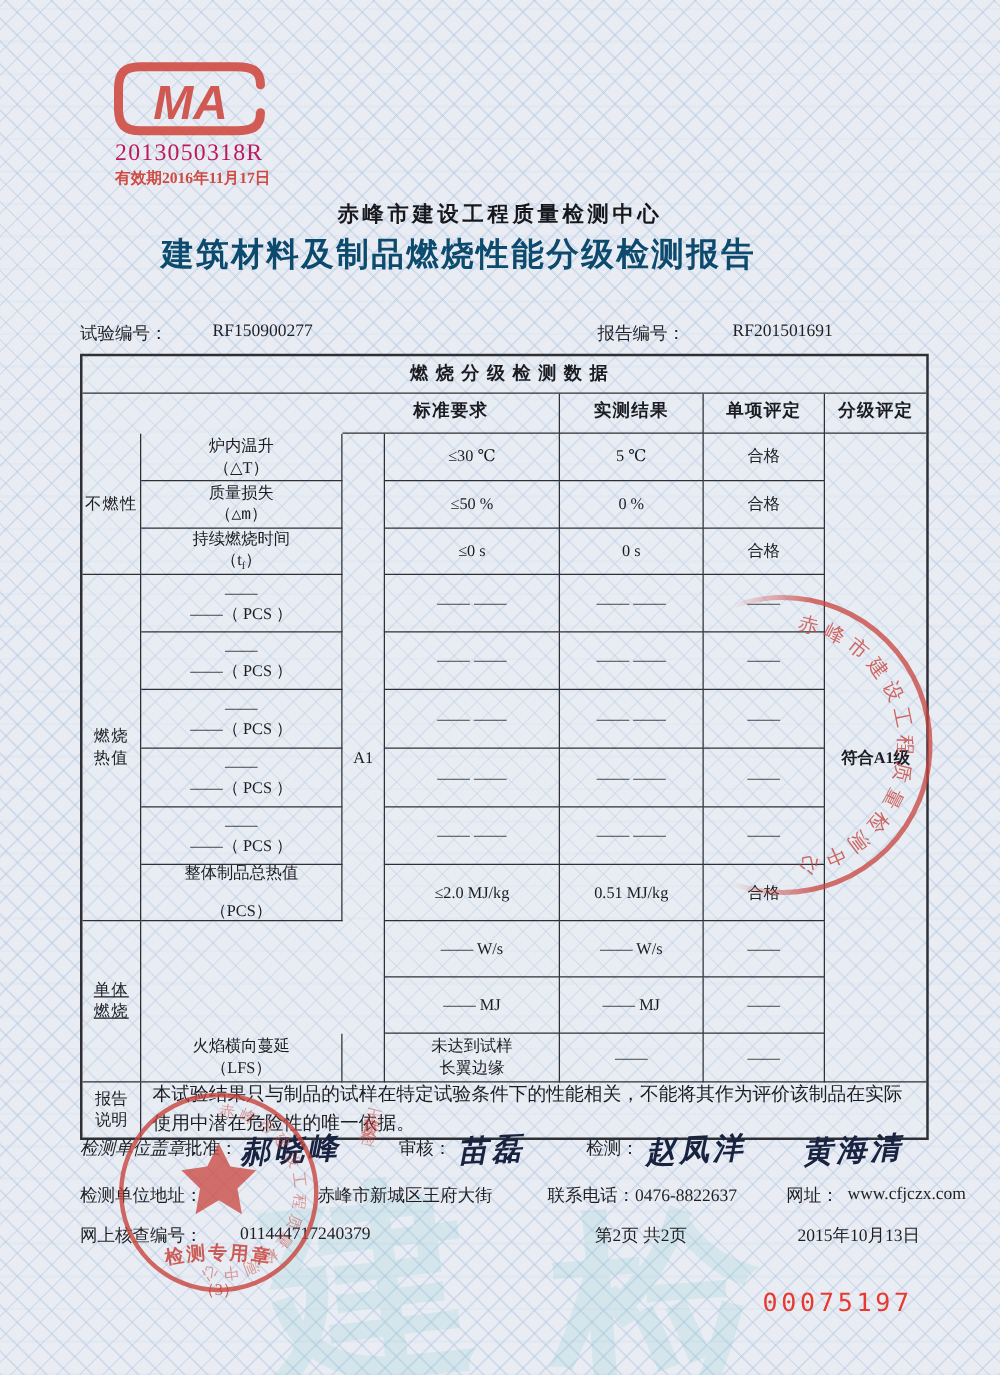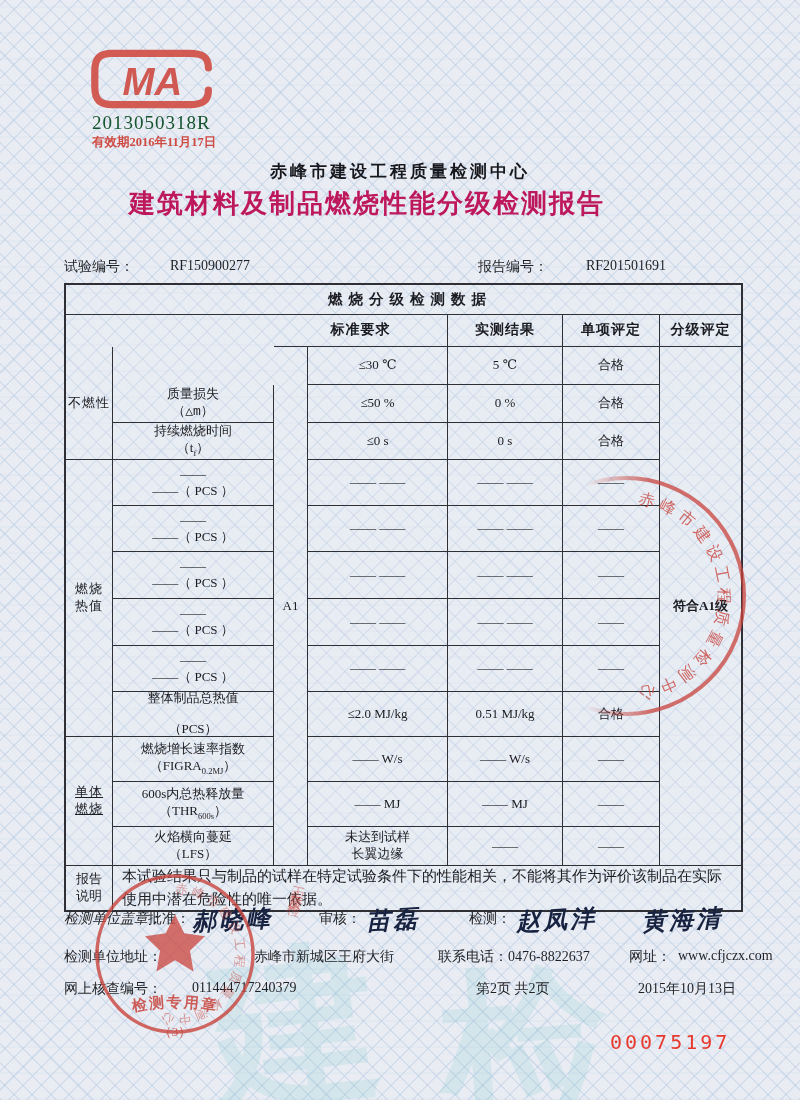--- a/index.html
+++ b/index.html
@@ -12,24 +12,24 @@
   
   body::before{
     content:"";position:absolute;inset:0;z-index:0;pointer-events:none;
     background:
       repeating-linear-gradient(45deg, rgba(176,197,224,.38) 0 1.5px, transparent 1.5px 13px),
       repeating-linear-gradient(-45deg, rgba(176,197,224,.38) 0 1.5px, transparent 1.5px 13px),
       repeating-linear-gradient(0deg, rgba(210,222,238,.25) 0 2px, transparent 2px 26px);
   }
   .abs{position:absolute;}
   
-  .cma-code{left:92px;top:112px;font-size:19px;color:#14532d;letter-spacing:1px;}
+  .cma-code{left:92px;top:112px;font-size:19px;color:#be185d;letter-spacing:1px;}
   .cma-valid{left:92px;top:134px;font-size:12.5px;font-weight:bold;color:#cf4a42;}
   .org-name{left:0;top:160px;width:800px;text-align:center;font-size:17px;font-weight:bold;letter-spacing:3px;color:#17181d;}
-  .doc-title{left:0;top:186px;width:734px;text-align:center;font-size:26px;font-weight:bold;letter-spacing:2px;color:#be185d;}
+  .doc-title{left:0;top:186px;width:734px;text-align:center;font-size:26px;font-weight:bold;letter-spacing:2px;color:#0c4a6e;}
   .id-line{left:64px;top:258px;width:676px;height:20px;font-size:14px;}
   .id-line span{position:absolute;top:0;}
   
   .report-table{
     left:64px;top:283px;width:675px;z-index:2;
     display:grid;
     grid-template-columns:47px 161px 34px 140px 115px 97px 81px;
     grid-template-rows:30px 32px 38px 38px 37px 46px 46px 47px 47px 46px 45px 45px 45px 39px 44px;
     border:2px solid #2f3036;
     background:rgba(233,237,243,.25);
@@ -104,20 +104,24 @@
     <span>热值</span>
   </div>
   <div class="c grp" style="grid-area:12/1/15/2;text-decoration:underline;">
     <span>单体</span>
     <span>燃烧</span>
   </div>
 
   <div class="c" style="grid-area:3/3/15/4;">A1</div>
   <div class="c er" style="grid-area:3/7/15/8;font-weight:bold;">符合A1级</div>
 
+  <div class="c" style="grid-area:3/2;">
+    <span>炉内温升</span>
+    <span>（△T）</span>
+  </div>
   <div class="c" style="grid-area:3/4;">≤30 ℃</div>
   <div class="c" style="grid-area:3/5;">5 ℃</div>
   <div class="c" style="grid-area:3/6;">合格</div>
 
   <div class="c" style="grid-area:4/2;font-family:Liberation Mono, monospace;">
     <span>质量损失</span>
     <span>（△m）</span>
   </div>
   <div class="c" style="grid-area:4/4;">≤50 %</div>
   <div class="c" style="grid-area:4/5;">0 %</div>
@@ -172,32 +176,24 @@
   <div class="c" style="grid-area:10/6;">——</div>
 
   <div class="c" style="grid-area:11/2;gap:14px;">
     <span>整体制品总热值</span>
     <span>（PCS）</span>
   </div>
   <div class="c" style="grid-area:11/4;">≤2.0 MJ/kg</div>
   <div class="c" style="grid-area:11/5;">0.51 MJ/kg</div>
   <div class="c" style="grid-area:11/6;">合格</div>
 
-  <div class="c" style="grid-area:12/2;">
-    <span>燃烧增长速率指数</span>
-    <span><span>（FIGRA</span><sub>0.2MJ</sub><span>）</span></span>
-  </div>
   <div class="c" style="grid-area:12/4;">—— W/s</div>
   <div class="c" style="grid-area:12/5;">—— W/s</div>
   <div class="c" style="grid-area:12/6;">——</div>
 
-  <div class="c" style="grid-area:13/2;">
-    <span>600s内总热释放量</span>
-    <span><span>（THR</span><sub>600s</sub><span>）</span></span>
-  </div>
   <div class="c" style="grid-area:13/4;">—— MJ</div>
   <div class="c" style="grid-area:13/5;">—— MJ</div>
   <div class="c" style="grid-area:13/6;">——</div>
 
   <div class="c" style="grid-area:14/2;">
     <span>火焰横向蔓延</span>
     <span>（LFS）</span>
   </div>
   <div class="c" style="grid-area:14/4;">
     <span>未达到试样</span>

